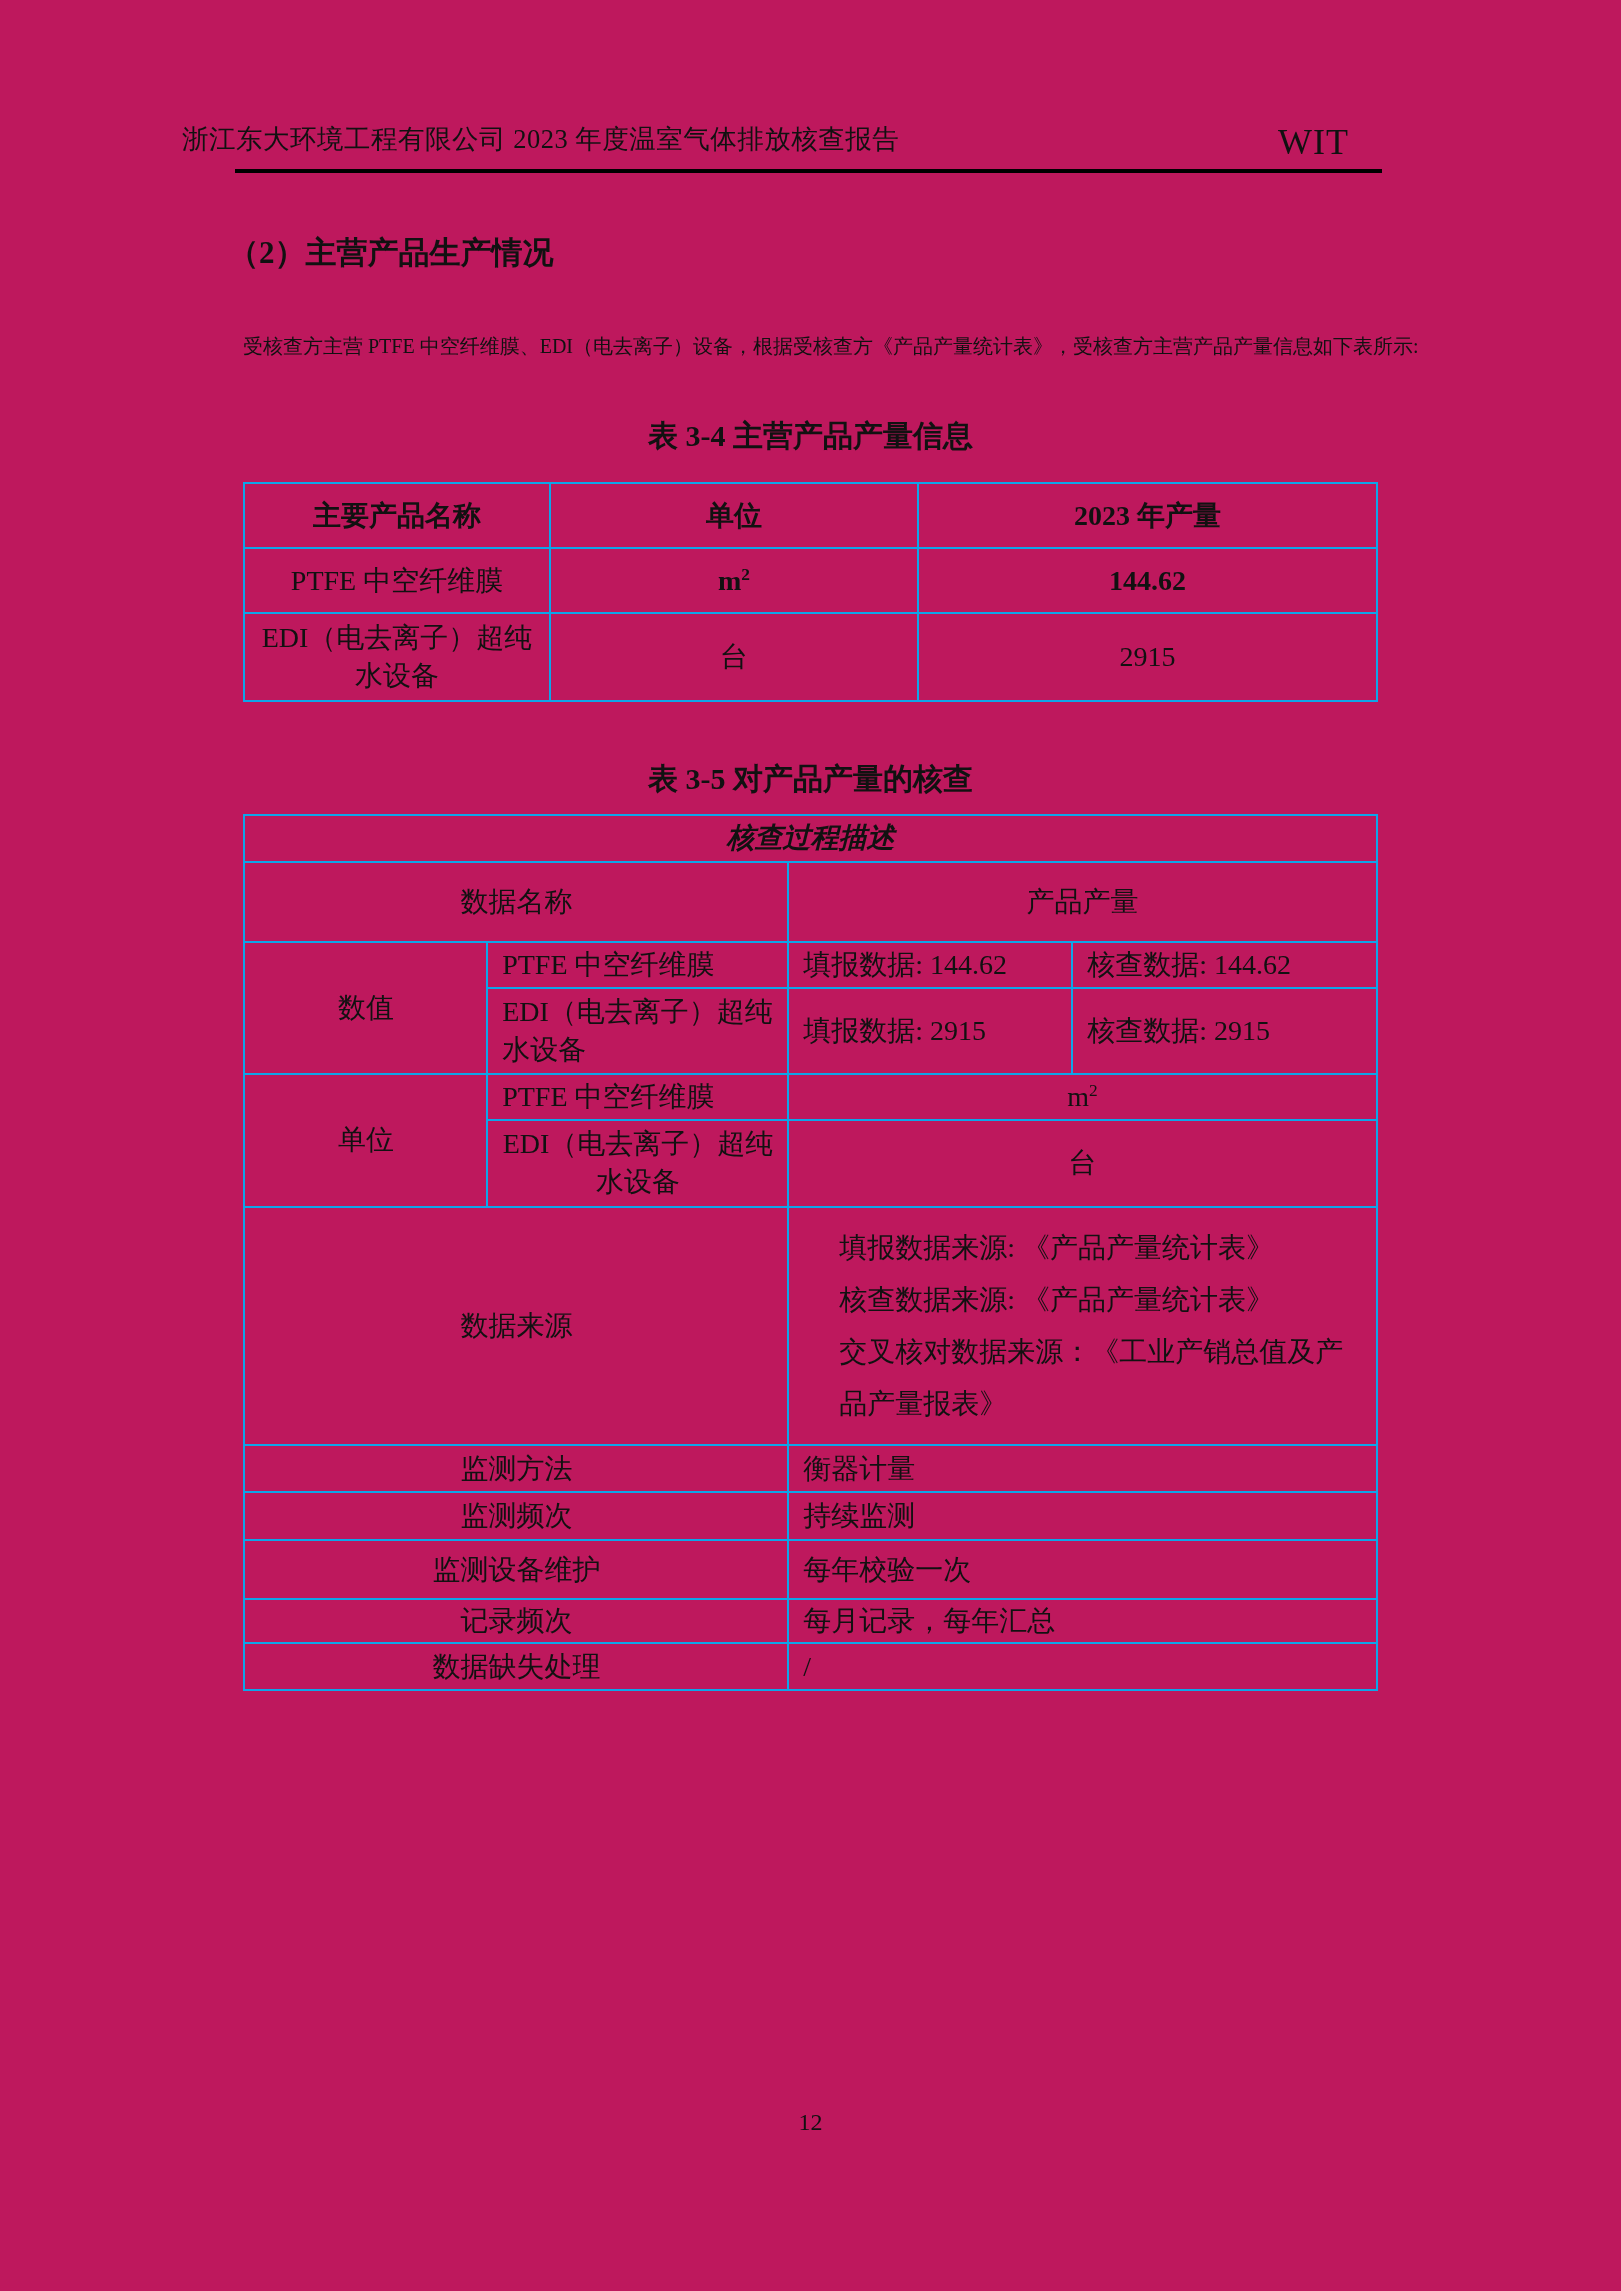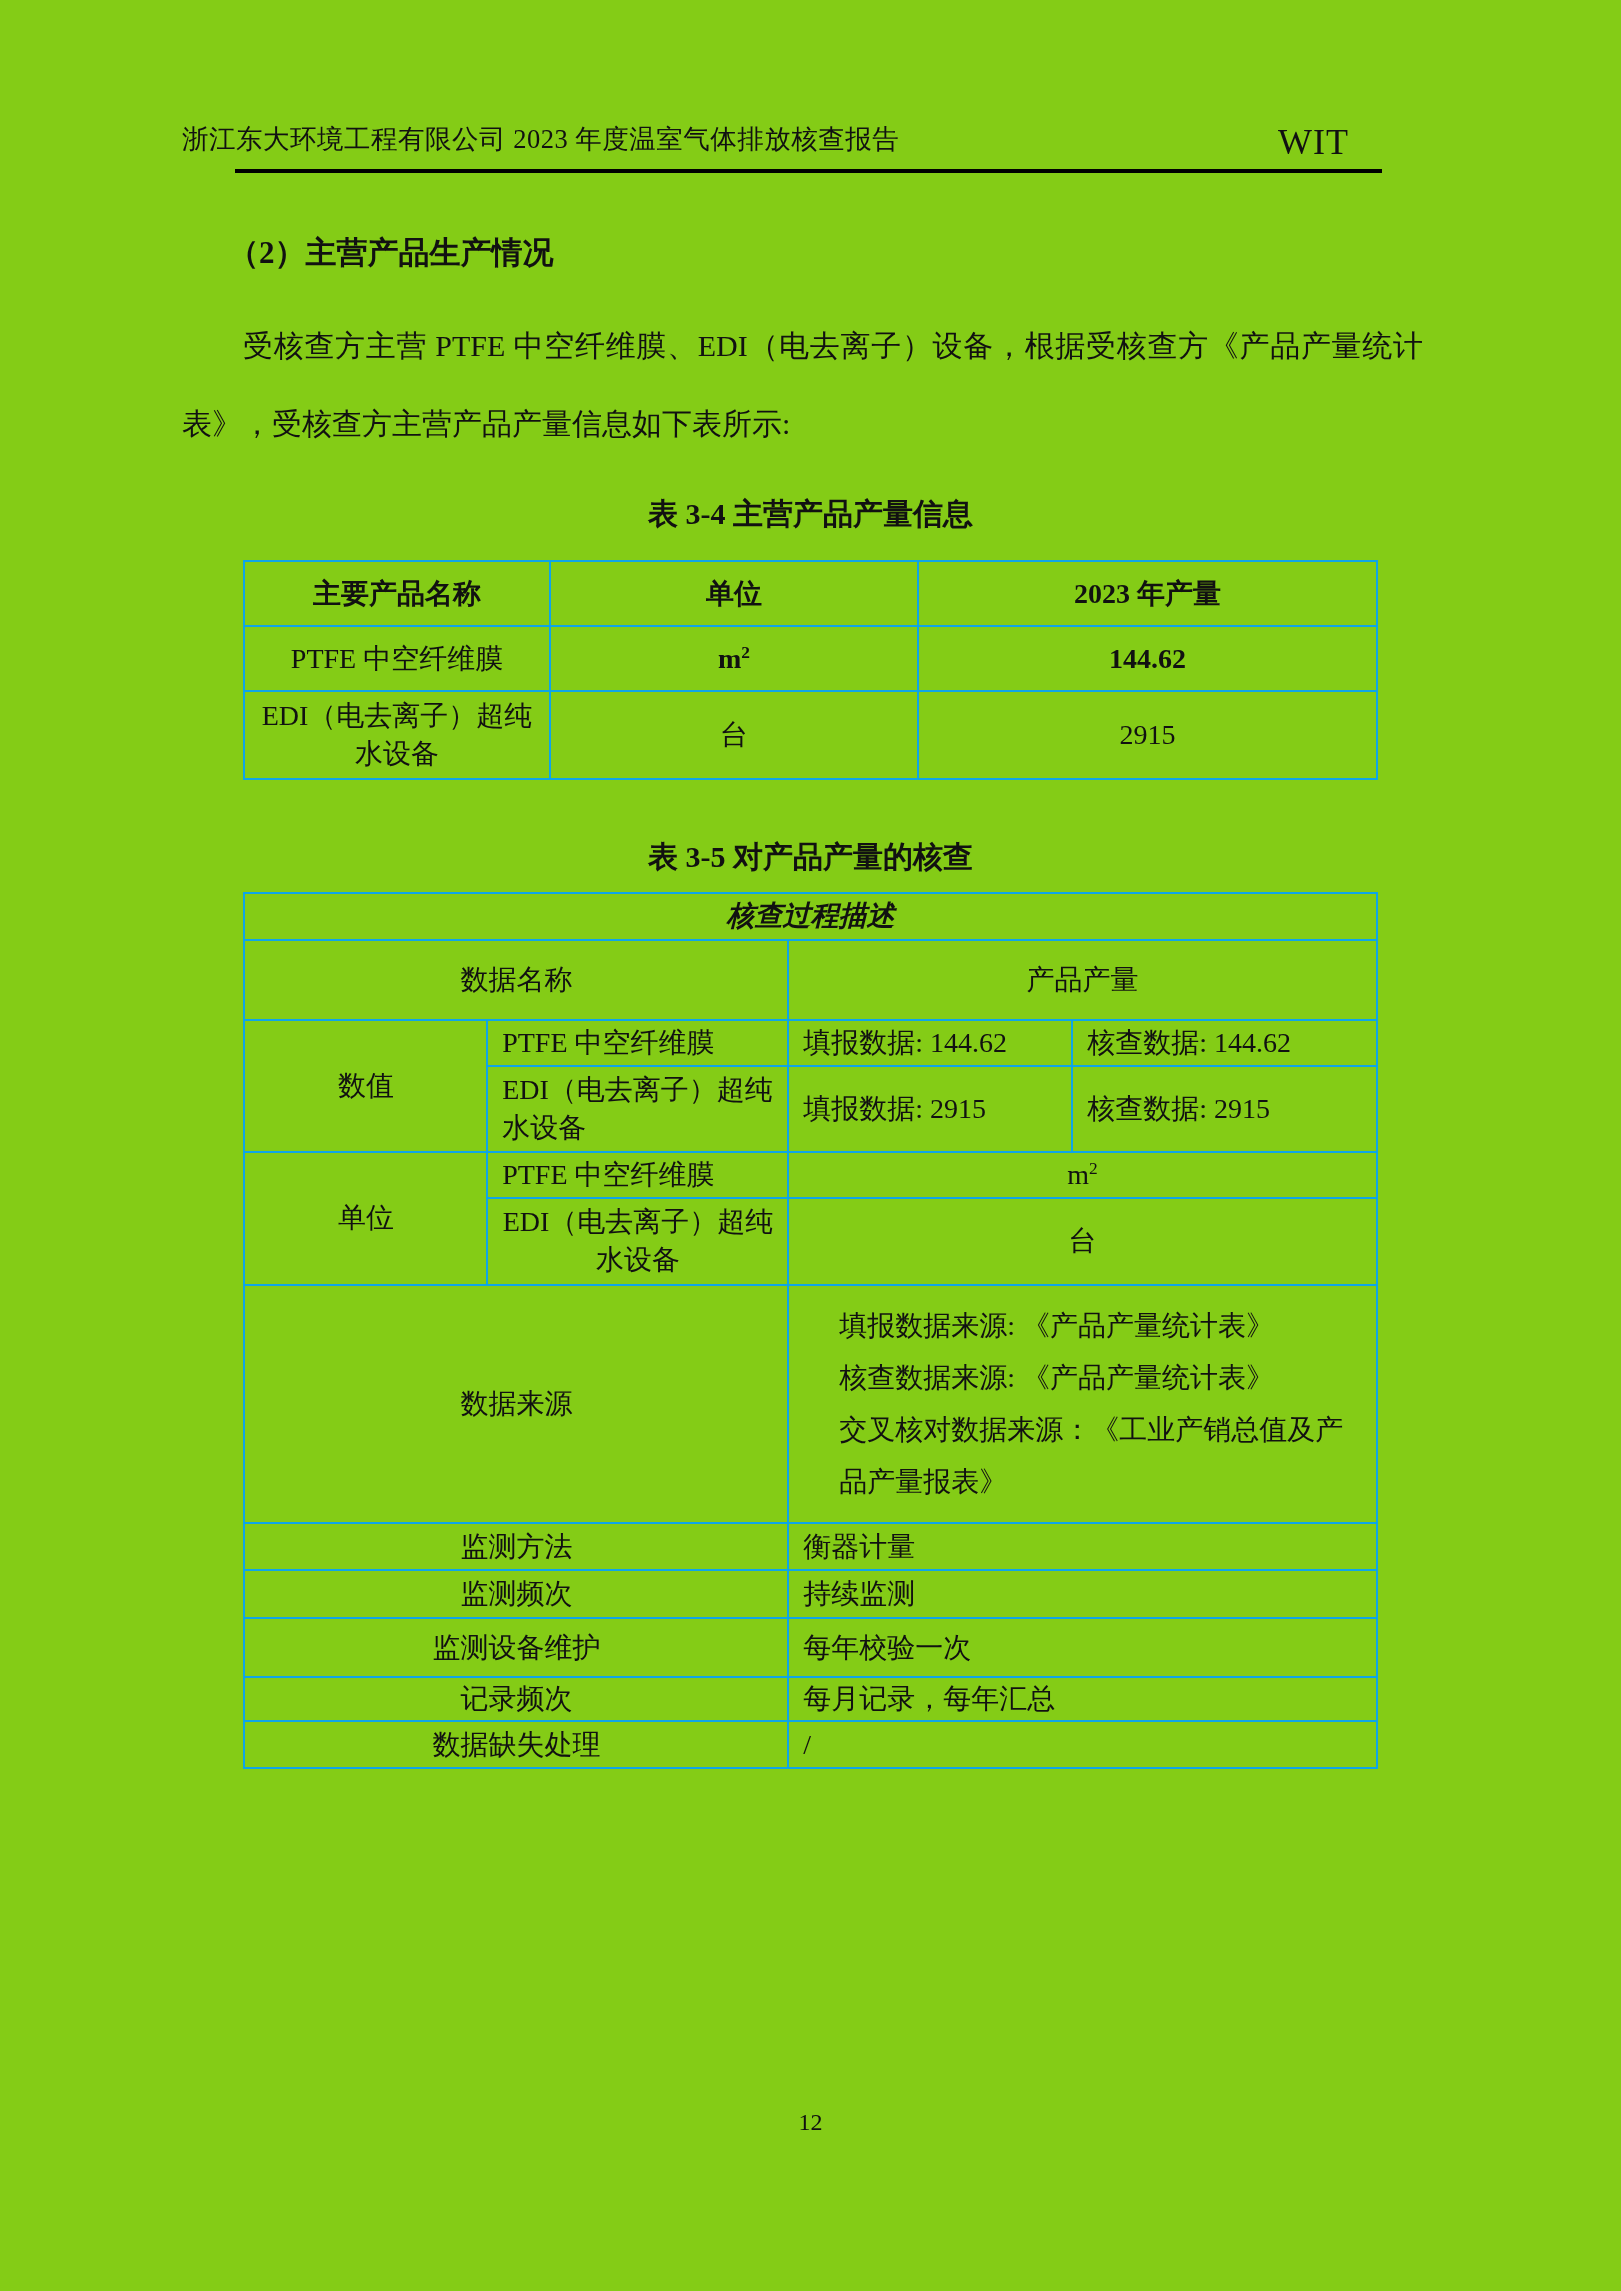--- a/index.html
+++ b/index.html
@@ -1,19 +1,19 @@
 <!DOCTYPE html>
 <html lang="zh"><head>
 <meta charset="utf-8">
 <style>
   html,body { margin:0; padding:0; background:#ffffff; }
   .page {
     position:relative;
     width:1621px; height:2292px;
-    background:#84cc16;
+    background:#be185d;
     color:#111111;
     font-family:"Liberation Serif","DejaVu Serif",serif;
     overflow:hidden;
   }
   
   .header-row {
     position:absolute; top:121px; left:182px; right:182px;
     display:flex; justify-content:space-between; align-items:flex-start;
   }
   .header-title { font-size:26.5px; letter-spacing:0.5px; }
@@ -23,21 +23,21 @@
     background:#000;
   }
   
   .content { position:absolute; top:218px; left:182px; width:1257px; }
   .section-heading {
     margin:13.7px 0 0 0; padding-left:46px;
     font-size:31px; font-weight:bold;
   }
   .para {
     margin:33px 16px 0 0;
-    font-size:30px; line-height:78px;
+    font-size:20px; line-height:78px;
     text-indent:61px; text-align:justify;
   }
   .caption { text-align:center; font-weight:bold; font-size:30px; }
   .caption-34 { margin-top:31px; }
   .caption-35 { margin-top:57px; }
 
   
   table {
     border-collapse:collapse; table-layout:fixed;
     width:1132px; margin:0 auto;

